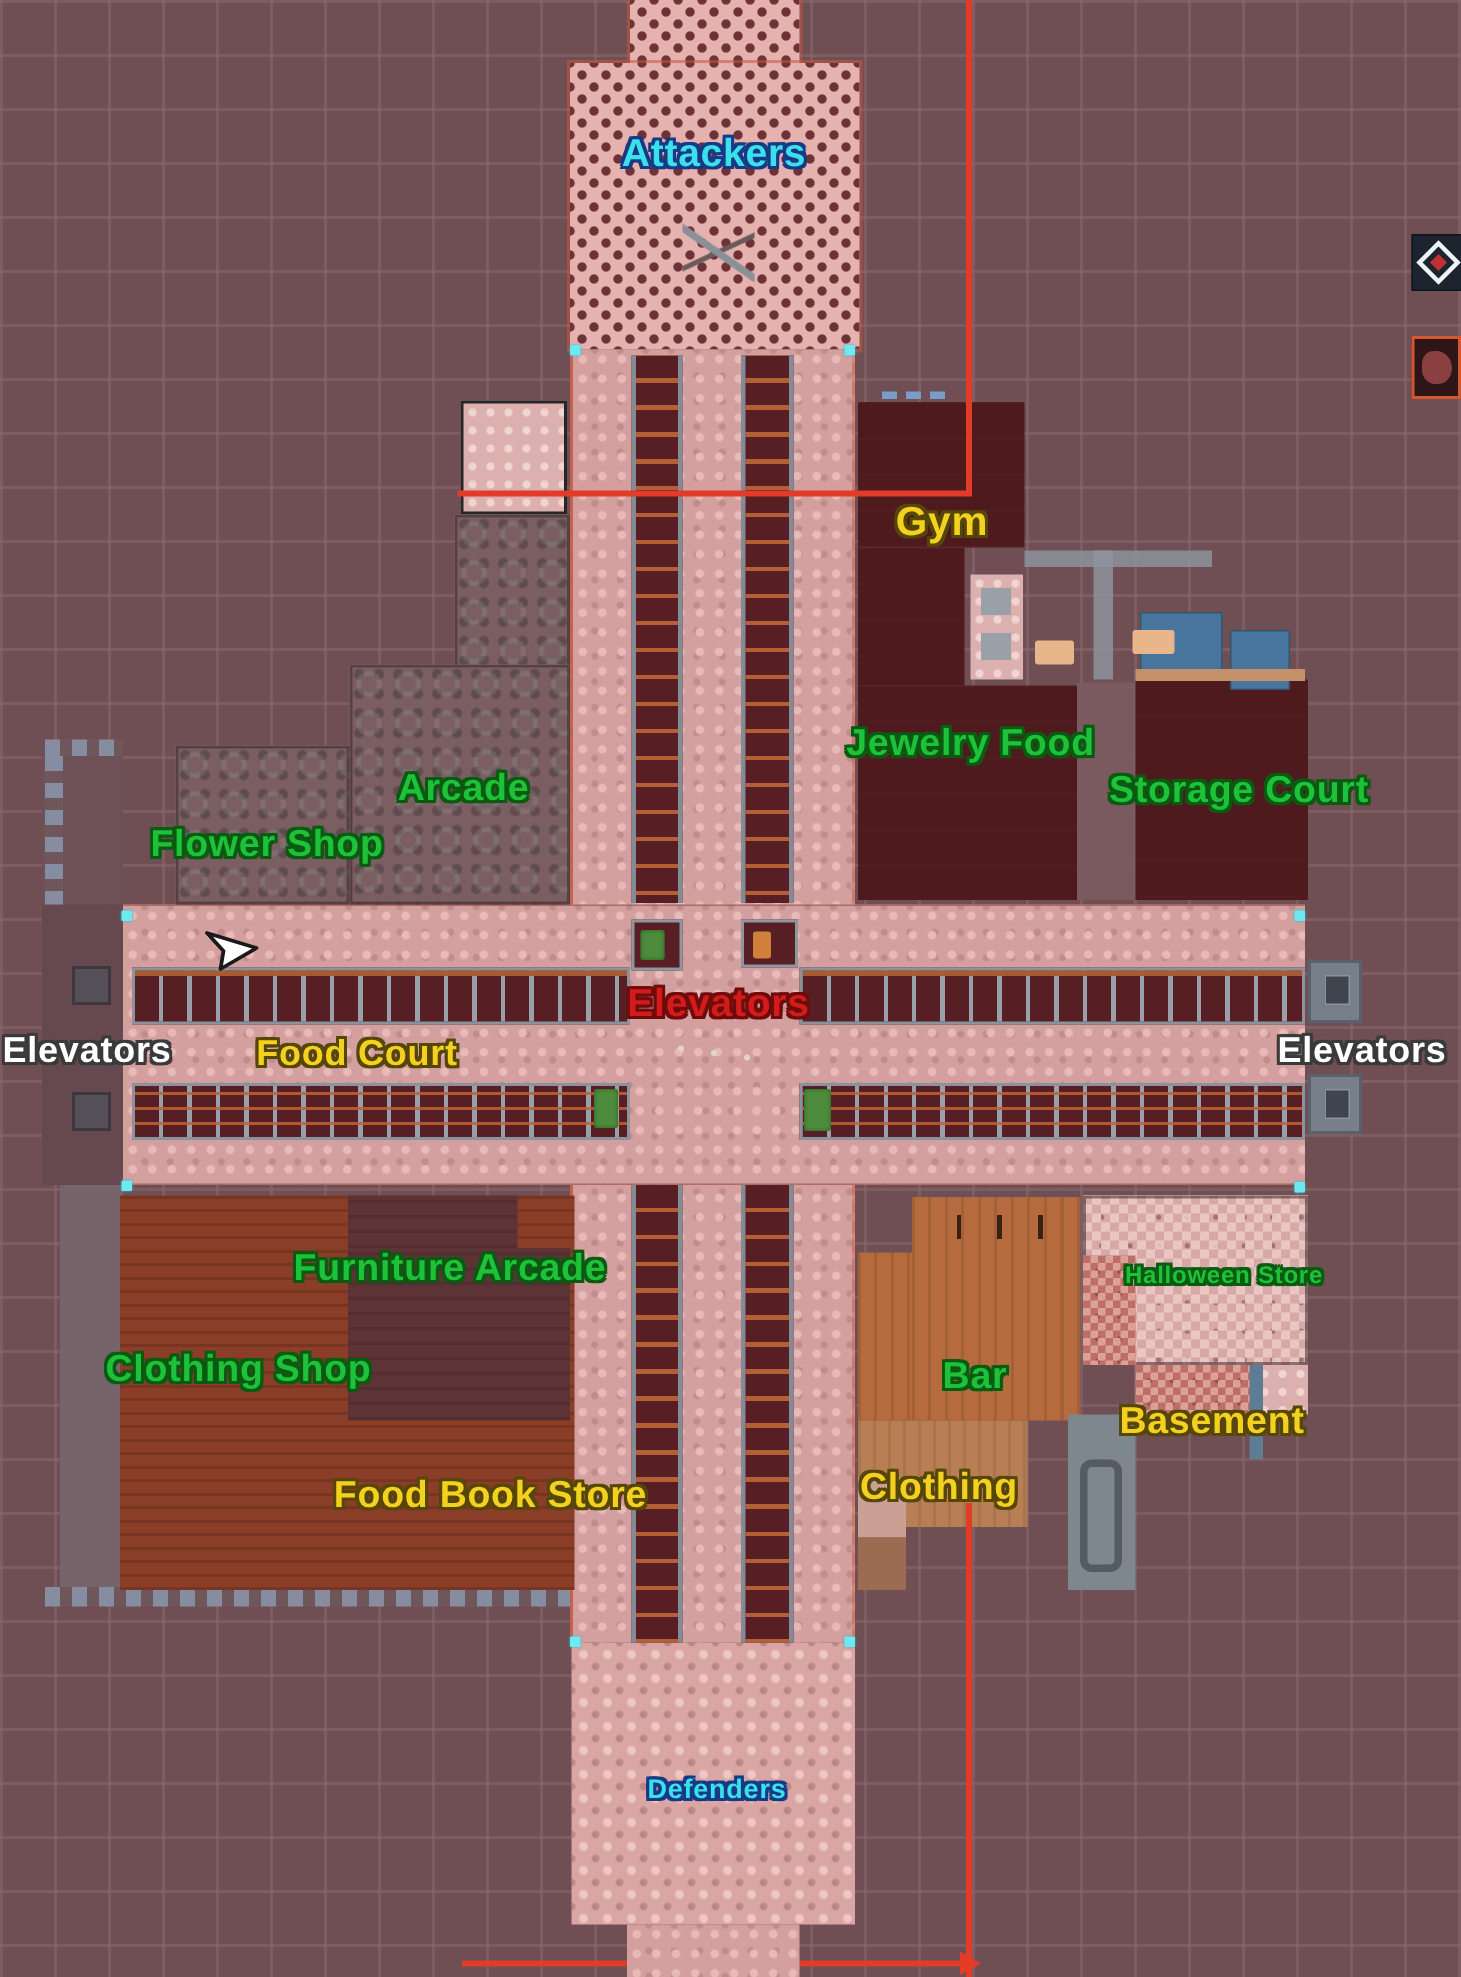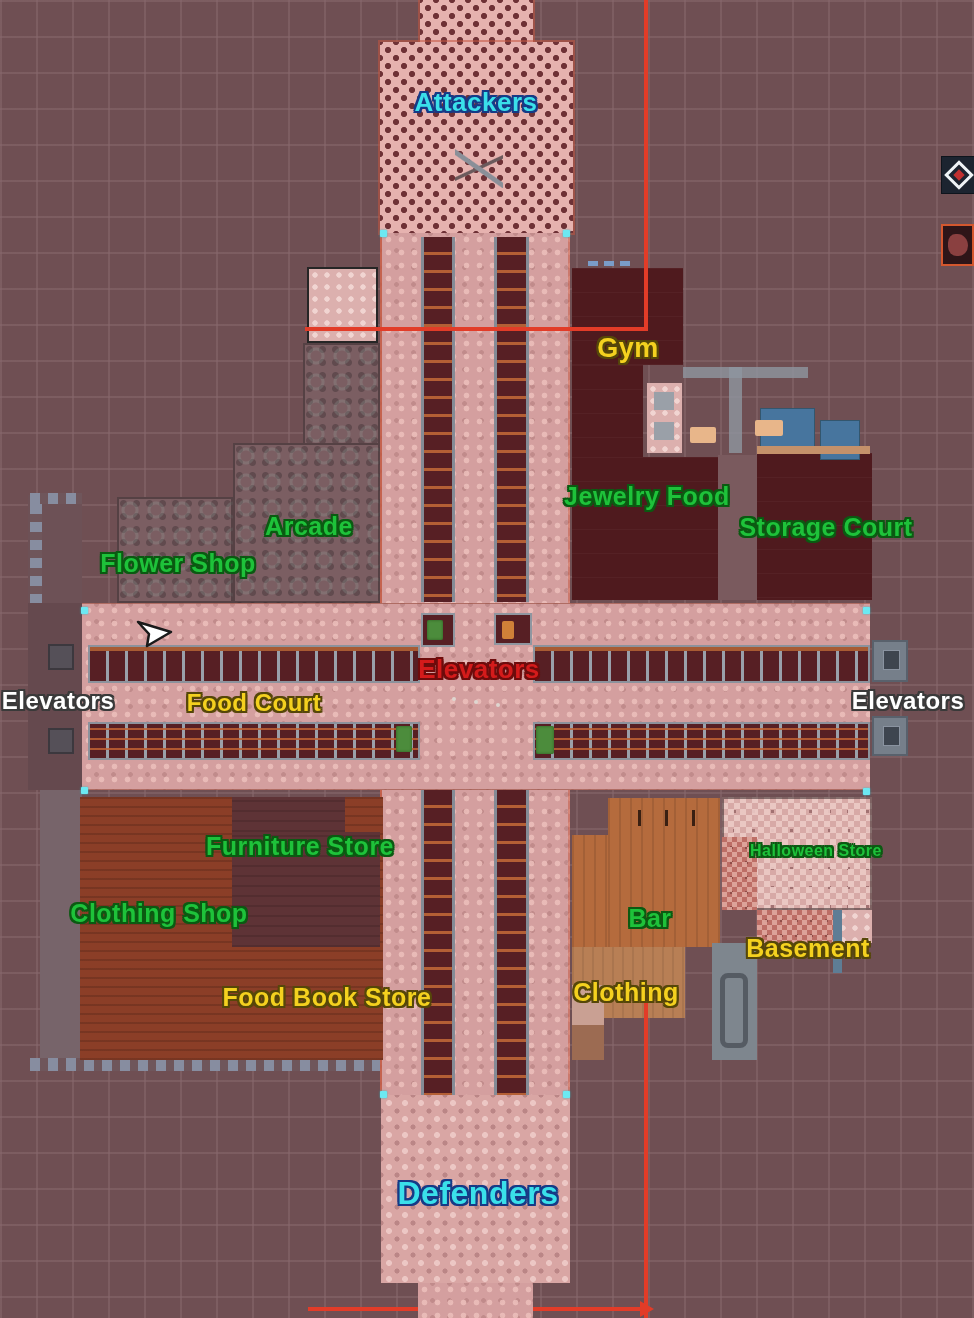--- a/index.html
+++ b/index.html
@@ -240,30 +240,30 @@
   </div>
 
   <div id="labels">
       <div class="map-label" style="left: 476px; top: 102px; font-size: 26px; color: rgb(58, 224, 234); text-shadow: rgb(23, 58, 134) -2px -2px 0px, rgb(23, 58, 134) 2px -2px 0px, rgb(23, 58, 134) -2px 2px 0px, rgb(23, 58, 134) 2px 2px 0px, rgb(23, 58, 134) -2px 0px 0px, rgb(23, 58, 134) 2px 0px 0px, rgb(23, 58, 134) 0px -2px 0px, rgb(23, 58, 134) 0px 2px 0px;">Attackers</div>
       <div class="map-label" style="left: 628px; top: 348px; font-size: 27px; color: rgb(244, 209, 31); text-shadow: rgb(86, 71, 9) -2px -2px 0px, rgb(86, 71, 9) 2px -2px 0px, rgb(86, 71, 9) -2px 2px 0px, rgb(86, 71, 9) 2px 2px 0px, rgb(86, 71, 9) -2px 0px 0px, rgb(86, 71, 9) 2px 0px 0px, rgb(86, 71, 9) 0px -2px 0px, rgb(86, 71, 9) 0px 2px 0px;">Gym</div>
       <div class="map-label" style="left: 647px; top: 496px; font-size: 25px; color: rgb(30, 194, 58); text-shadow: rgb(11, 90, 18) -2px -2px 0px, rgb(11, 90, 18) 2px -2px 0px, rgb(11, 90, 18) -2px 2px 0px, rgb(11, 90, 18) 2px 2px 0px, rgb(11, 90, 18) -2px 0px 0px, rgb(11, 90, 18) 2px 0px 0px, rgb(11, 90, 18) 0px -2px 0px, rgb(11, 90, 18) 0px 2px 0px;">Jewelry Food</div>
       <div class="map-label" style="left: 826px; top: 527px; font-size: 25px; color: rgb(30, 194, 58); text-shadow: rgb(11, 90, 18) -2px -2px 0px, rgb(11, 90, 18) 2px -2px 0px, rgb(11, 90, 18) -2px 2px 0px, rgb(11, 90, 18) 2px 2px 0px, rgb(11, 90, 18) -2px 0px 0px, rgb(11, 90, 18) 2px 0px 0px, rgb(11, 90, 18) 0px -2px 0px, rgb(11, 90, 18) 0px 2px 0px;">Storage Court</div>
       <div class="map-label" style="left: 309px; top: 526px; font-size: 25px; color: rgb(30, 194, 58); text-shadow: rgb(11, 90, 18) -2px -2px 0px, rgb(11, 90, 18) 2px -2px 0px, rgb(11, 90, 18) -2px 2px 0px, rgb(11, 90, 18) 2px 2px 0px, rgb(11, 90, 18) -2px 0px 0px, rgb(11, 90, 18) 2px 0px 0px, rgb(11, 90, 18) 0px -2px 0px, rgb(11, 90, 18) 0px 2px 0px;">Arcade</div>
       <div class="map-label" style="left: 178px; top: 563px; font-size: 25px; color: rgb(30, 194, 58); text-shadow: rgb(11, 90, 18) -2px -2px 0px, rgb(11, 90, 18) 2px -2px 0px, rgb(11, 90, 18) -2px 2px 0px, rgb(11, 90, 18) 2px 2px 0px, rgb(11, 90, 18) -2px 0px 0px, rgb(11, 90, 18) 2px 0px 0px, rgb(11, 90, 18) 0px -2px 0px, rgb(11, 90, 18) 0px 2px 0px;">Flower Shop</div>
       <div class="map-label" style="left: 58px; top: 701px; font-size: 24px; color: rgb(255, 255, 255); text-shadow: rgb(58, 58, 58) -2px -2px 0px, rgb(58, 58, 58) 2px -2px 0px, rgb(58, 58, 58) -2px 2px 0px, rgb(58, 58, 58) 2px 2px 0px, rgb(58, 58, 58) -2px 0px 0px, rgb(58, 58, 58) 2px 0px 0px, rgb(58, 58, 58) 0px -2px 0px, rgb(58, 58, 58) 0px 2px 0px;">Elevators</div>
-      <div class="map-label" style="left: 254px; top: 703px; font-size: 24px; color: rgb(244, 209, 31); text-shadow: rgb(86, 71, 9) -2px -2px 0px, rgb(86, 71, 9) 2px -2px 0px, rgb(86, 71, 9) -2px 2px 0px, rgb(86, 71, 9) 2px 2px 0px, rgb(86, 71, 9) -2px 0px 0px, rgb(86, 71, 9) 2px 0px 0px, rgb(86, 71, 9) 0px -2px 0px, rgb(86, 71, 9) 0px 2px 0px;">Food Court</div>
+      <div class="map-label" style="left: 238px; top: 703px; font-size: 24px; color: rgb(244, 209, 31); text-shadow: rgb(86, 71, 9) -2px -2px 0px, rgb(86, 71, 9) 2px -2px 0px, rgb(86, 71, 9) -2px 2px 0px, rgb(86, 71, 9) 2px 2px 0px, rgb(86, 71, 9) -2px 0px 0px, rgb(86, 71, 9) 2px 0px 0px, rgb(86, 71, 9) 0px -2px 0px, rgb(86, 71, 9) 0px 2px 0px;">Food Court</div>
       <div class="map-label" style="left: 479px; top: 669px; font-size: 26px; color: rgb(212, 27, 27); text-shadow: rgb(110, 12, 12) -2px -2px 0px, rgb(110, 12, 12) 2px -2px 0px, rgb(110, 12, 12) -2px 2px 0px, rgb(110, 12, 12) 2px 2px 0px, rgb(110, 12, 12) -2px 0px 0px, rgb(110, 12, 12) 2px 0px 0px, rgb(110, 12, 12) 0px -2px 0px, rgb(110, 12, 12) 0px 2px 0px;">Elevators</div>
       <div class="map-label" style="left: 908px; top: 701px; font-size: 24px; color: rgb(255, 255, 255); text-shadow: rgb(58, 58, 58) -2px -2px 0px, rgb(58, 58, 58) 2px -2px 0px, rgb(58, 58, 58) -2px 2px 0px, rgb(58, 58, 58) 2px 2px 0px, rgb(58, 58, 58) -2px 0px 0px, rgb(58, 58, 58) 2px 0px 0px, rgb(58, 58, 58) 0px -2px 0px, rgb(58, 58, 58) 0px 2px 0px;">Elevators</div>
-      <div class="map-label" style="left: 300px; top: 846px; font-size: 25px; color: rgb(30, 194, 58); text-shadow: rgb(11, 90, 18) -2px -2px 0px, rgb(11, 90, 18) 2px -2px 0px, rgb(11, 90, 18) -2px 2px 0px, rgb(11, 90, 18) 2px 2px 0px, rgb(11, 90, 18) -2px 0px 0px, rgb(11, 90, 18) 2px 0px 0px, rgb(11, 90, 18) 0px -2px 0px, rgb(11, 90, 18) 0px 2px 0px;">Furniture Store</div>
+      <div class="map-label" style="left: 300px; top: 846px; font-size: 25px; color: rgb(30, 194, 58); text-shadow: rgb(11, 90, 18) -2px -2px 0px, rgb(11, 90, 18) 2px -2px 0px, rgb(11, 90, 18) -2px 2px 0px, rgb(11, 90, 18) 2px 2px 0px, rgb(11, 90, 18) -2px 0px 0px, rgb(11, 90, 18) 2px 0px 0px, rgb(11, 90, 18) 0px -2px 0px, rgb(11, 90, 18) 0px 2px 0px;">Furniture Arcade</div>
       <div class="map-label" style="left: 159px; top: 913px; font-size: 25px; color: rgb(30, 194, 58); text-shadow: rgb(11, 90, 18) -2px -2px 0px, rgb(11, 90, 18) 2px -2px 0px, rgb(11, 90, 18) -2px 2px 0px, rgb(11, 90, 18) 2px 2px 0px, rgb(11, 90, 18) -2px 0px 0px, rgb(11, 90, 18) 2px 0px 0px, rgb(11, 90, 18) 0px -2px 0px, rgb(11, 90, 18) 0px 2px 0px;">Clothing Shop</div>
       <div class="map-label" style="left: 327px; top: 997px; font-size: 25px; color: rgb(244, 209, 31); text-shadow: rgb(86, 71, 9) -2px -2px 0px, rgb(86, 71, 9) 2px -2px 0px, rgb(86, 71, 9) -2px 2px 0px, rgb(86, 71, 9) 2px 2px 0px, rgb(86, 71, 9) -2px 0px 0px, rgb(86, 71, 9) 2px 0px 0px, rgb(86, 71, 9) 0px -2px 0px, rgb(86, 71, 9) 0px 2px 0px;">Food Book Store</div>
       <div class="map-label" style="left: 816px; top: 851px; font-size: 16px; color: rgb(30, 194, 58); text-shadow: rgb(11, 90, 18) -2px -2px 0px, rgb(11, 90, 18) 2px -2px 0px, rgb(11, 90, 18) -2px 2px 0px, rgb(11, 90, 18) 2px 2px 0px, rgb(11, 90, 18) -2px 0px 0px, rgb(11, 90, 18) 2px 0px 0px, rgb(11, 90, 18) 0px -2px 0px, rgb(11, 90, 18) 0px 2px 0px;">Halloween Store</div>
       <div class="map-label" style="left: 650px; top: 918px; font-size: 25px; color: rgb(30, 194, 58); text-shadow: rgb(11, 90, 18) -2px -2px 0px, rgb(11, 90, 18) 2px -2px 0px, rgb(11, 90, 18) -2px 2px 0px, rgb(11, 90, 18) 2px 2px 0px, rgb(11, 90, 18) -2px 0px 0px, rgb(11, 90, 18) 2px 0px 0px, rgb(11, 90, 18) 0px -2px 0px, rgb(11, 90, 18) 0px 2px 0px;">Bar</div>
       <div class="map-label" style="left: 808px; top: 948px; font-size: 25px; color: rgb(244, 209, 31); text-shadow: rgb(86, 71, 9) -2px -2px 0px, rgb(86, 71, 9) 2px -2px 0px, rgb(86, 71, 9) -2px 2px 0px, rgb(86, 71, 9) 2px 2px 0px, rgb(86, 71, 9) -2px 0px 0px, rgb(86, 71, 9) 2px 0px 0px, rgb(86, 71, 9) 0px -2px 0px, rgb(86, 71, 9) 0px 2px 0px;">Basement</div>
       <div class="map-label" style="left: 626px; top: 992px; font-size: 25px; color: rgb(244, 209, 31); text-shadow: rgb(86, 71, 9) -2px -2px 0px, rgb(86, 71, 9) 2px -2px 0px, rgb(86, 71, 9) -2px 2px 0px, rgb(86, 71, 9) 2px 2px 0px, rgb(86, 71, 9) -2px 0px 0px, rgb(86, 71, 9) 2px 0px 0px, rgb(86, 71, 9) 0px -2px 0px, rgb(86, 71, 9) 0px 2px 0px;">Clothing</div>
-      <div class="map-label" style="left: 478px; top: 1193px; font-size: 32px; color: rgb(58, 224, 234); text-shadow: rgb(23, 58, 134) -2px -2px 0px, rgb(23, 58, 134) 2px -2px 0px, rgb(23, 58, 134) -2px 2px 0px, rgb(23, 58, 134) 2px 2px 0px, rgb(23, 58, 134) -2px 0px 0px, rgb(23, 58, 134) 2px 0px 0px, rgb(23, 58, 134) 0px -2px 0px, rgb(23, 58, 134) 0px 2px 0px;">Defenders</div>
+      <div class="map-label" style="left: 478px; top: 1193px; font-size: 18px; color: rgb(58, 224, 234); text-shadow: rgb(23, 58, 134) -2px -2px 0px, rgb(23, 58, 134) 2px -2px 0px, rgb(23, 58, 134) -2px 2px 0px, rgb(23, 58, 134) 2px 2px 0px, rgb(23, 58, 134) -2px 0px 0px, rgb(23, 58, 134) 2px 0px 0px, rgb(23, 58, 134) 0px -2px 0px, rgb(23, 58, 134) 0px 2px 0px;">Defenders</div>
     </div>
 
   <svg class="abs z7" id="cursor" width="40" height="30" viewBox="0 0 40 30" style="left:135px;top:619px;">
     <polygon points="3,3 36,13 12,27 14,15" fill="#ffffff" stroke="#1a1a1a" stroke-width="2.5" stroke-linejoin="round"></polygon>
   </svg>
 
 </div>
 
 </body></html>

